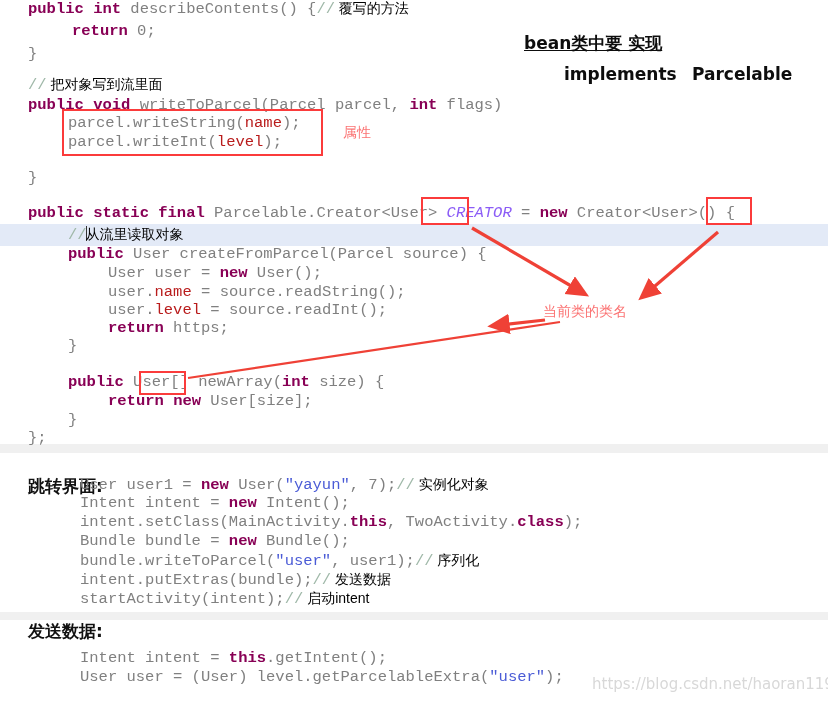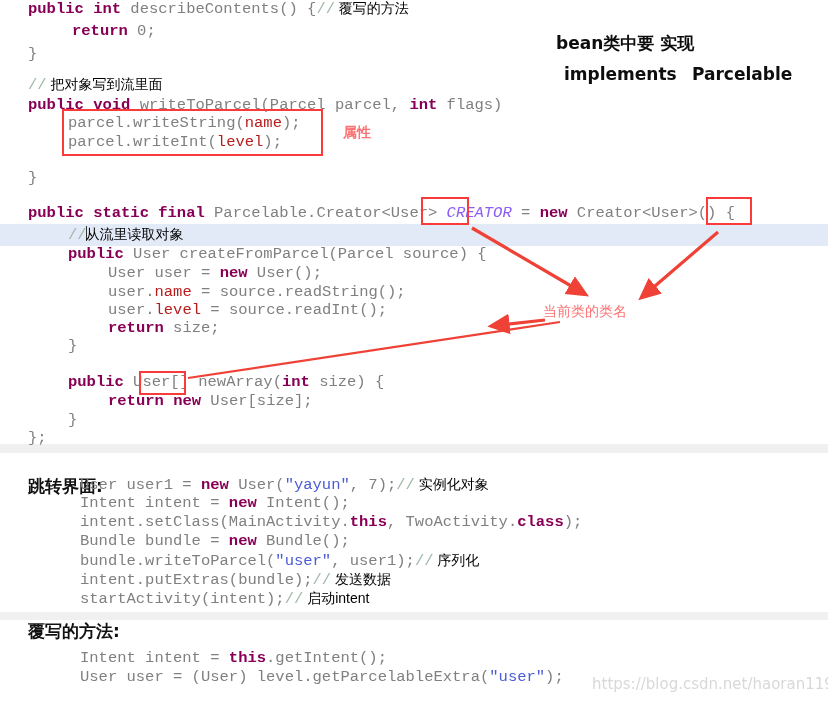--- a/index.html
+++ b/index.html
@@ -147,21 +147,21 @@
   <div class="code-line" style="top:223px; padding-left:68px;"><span class="cmt">//</span><span class="caret"></span><span class="cmt-zh">从流里读取对象</span></div>
 
   <div class="code-line" style="top:243px; padding-left:68px;"><span class="kw">public</span><span class="plain"> User createFromParcel(Parcel source) {</span></div>
 
   <div class="code-line" style="top:262px; padding-left:108px;"><span class="plain">User user = </span><span class="kw">new</span><span class="plain"> User();</span></div>
 
   <div class="code-line" style="top:281px; padding-left:108px;"><span class="plain">user.</span><span class="field">name</span><span class="plain"> = source.readString();</span></div>
 
   <div class="code-line" style="top:299px; padding-left:108px;"><span class="plain">user.</span><span class="field">level</span><span class="plain"> = source.readInt();</span></div>
 
-  <div class="code-line" style="top:317px; padding-left:108px;"><span class="kw">return</span><span class="plain"> size;</span></div>
+  <div class="code-line" style="top:317px; padding-left:108px;"><span class="kw">return</span><span class="plain"> https;</span></div>
 
   <div class="code-line" style="top:335px; padding-left:68px;"><span class="plain">}</span></div>
 
   <div class="code-line" style="top:371px; padding-left:68px;"><span class="kw">public</span><span class="plain"> User[] newArray(</span><span class="kw">int</span><span class="plain"> size) {</span></div>
 
   <div class="code-line" style="top:390px; padding-left:108px;"><span class="kw">return</span><span class="plain"> </span><span class="kw">new</span><span class="plain"> User[size];</span></div>
 
   <div class="code-line" style="top:409px; padding-left:68px;"><span class="plain">}</span></div>
 
   <div class="code-line" style="top:427px; padding-left:28px;"><span class="plain">};</span></div>
@@ -175,21 +175,21 @@
   <div class="code-line" style="top:511px; padding-left:80px;"><span class="plain">intent.setClass(MainActivity.</span><span class="kw">this</span><span class="plain">, TwoActivity.</span><span class="kw">class</span><span class="plain">);</span></div>
 
   <div class="code-line" style="top:530px; padding-left:80px;"><span class="plain">Bundle bundle = </span><span class="kw">new</span><span class="plain"> Bundle();</span></div>
 
   <div class="code-line" style="top:549px; padding-left:80px;"><span class="plain">bundle.writeToParcel(</span><span class="str">"user"</span><span class="plain">, user1);</span><span class="cmt">//</span><span class="cmt-zh"> 序列化</span></div>
 
   <div class="code-line" style="top:568px; padding-left:80px;"><span class="plain">intent.putExtras(bundle);</span><span class="cmt">//</span><span class="cmt-zh"> 发送数据</span></div>
 
   <div class="code-line" style="top:587px; padding-left:80px;"><span class="plain">startActivity(intent);</span><span class="cmt">//</span><span class="cmt-zh"> 启动intent</span></div>
 
-  <div class="section-head" style="left:28px; top:620px;">覆写的方法:</div>
+  <div class="section-head" style="left:28px; top:620px;">发送数据:</div>
 
   <div class="code-line" style="top:647px; padding-left:80px;"><span class="plain">Intent intent = </span><span class="kw">this</span><span class="plain">.getIntent();</span></div>
 
   <div class="code-line" style="top:666px; padding-left:80px;"><span class="plain">User user = (User) level.getParcelableExtra(</span><span class="str">"user"</span><span class="plain">);</span></div>
 
 </div>
 
 <div class="redbox" style="left:62px; top:109px; width:261px; height:47px;"></div>
 <div class="redbox" style="left:421px; top:197px; width:48px; height:28px;"></div>
 <div class="redbox" style="left:706px; top:197px; width:46px; height:28px;"></div>
@@ -204,20 +204,20 @@
 
   <line x1="472" y1="228" x2="578" y2="290" stroke="#ef4136" stroke-width="3.2" marker-end="url(#ah)"></line>
 
   <line x1="718" y1="232" x2="648" y2="292" stroke="#ef4136" stroke-width="3.2" marker-end="url(#ah)"></line>
 
   <line x1="545" y1="320" x2="500" y2="325" stroke="#ef4136" stroke-width="3.2" marker-end="url(#ah)"></line>
 
   <line x1="188" y1="378" x2="560" y2="322" stroke="#ef4136" stroke-width="2.2"></line>
 </svg>
 
-<div class="anno-title" style="left:556px; top:32px;">bean类中要 实现</div>
+<div class="anno-title" style="left:524px; top:32px;text-decoration:underline;">bean类中要 实现</div>
 <div class="anno-title" style="left:564px; top:64px;">implements</div>
 <div class="anno-title" style="left:692px; top:64px;">Parcelable</div>
 
-<div class="anno-note" style="left:343px; top:124px;font-weight:bold;">属性</div>
+<div class="anno-note" style="left:343px; top:124px;">属性</div>
 <div class="anno-note" style="left:543px; top:303px;">当前类的类名</div>
 
 <div class="watermark" style="left:592px; top:675px;">https://blog.csdn.net/haoran1195</div>
 
 </body></html>

